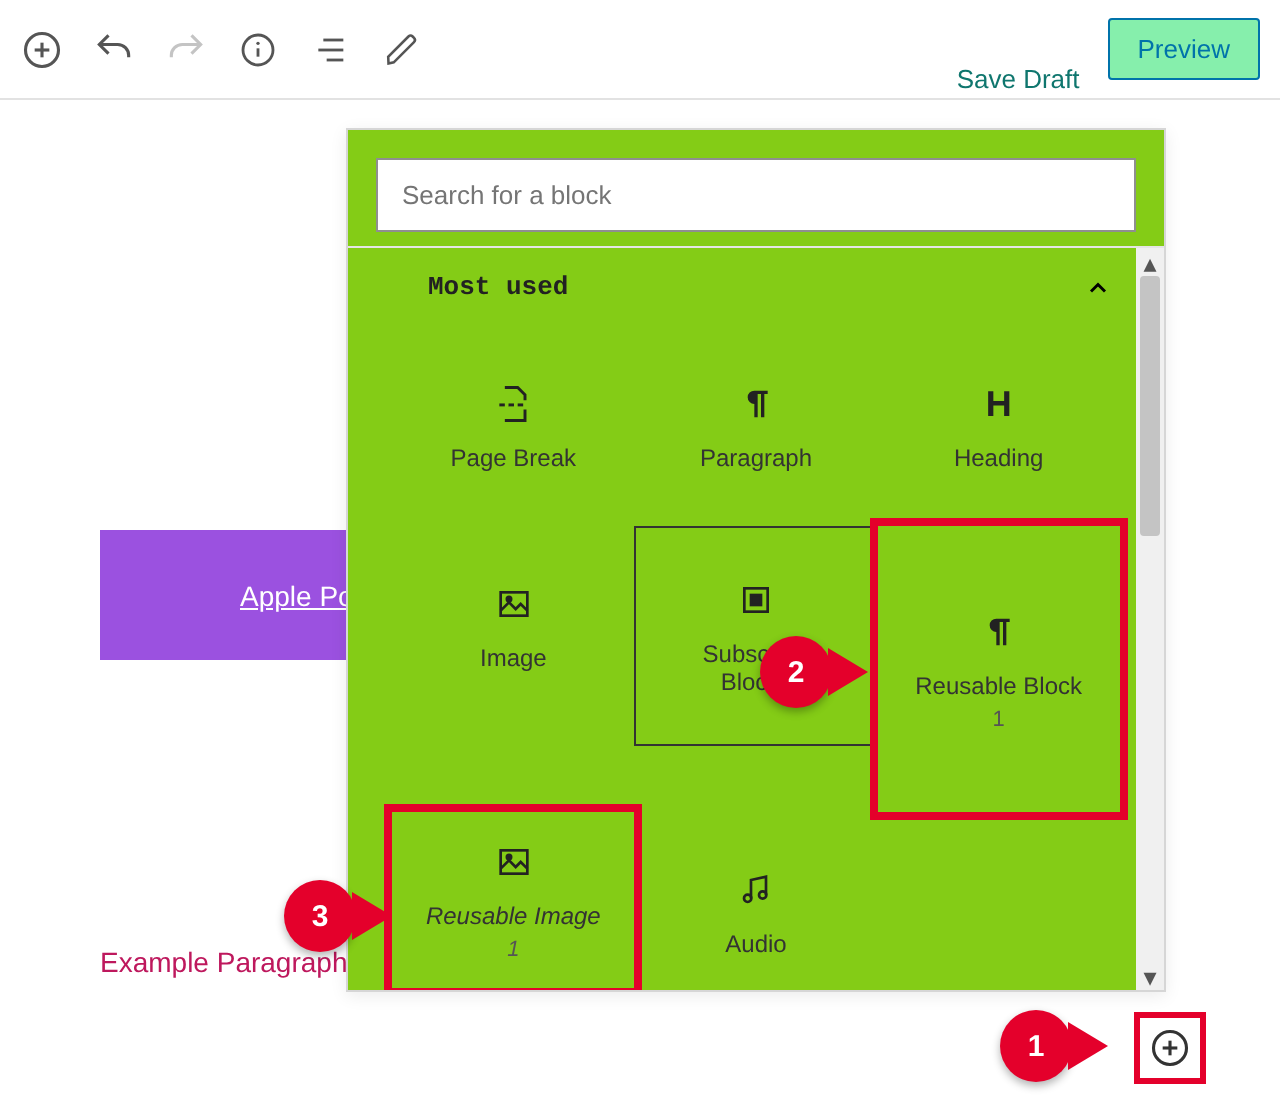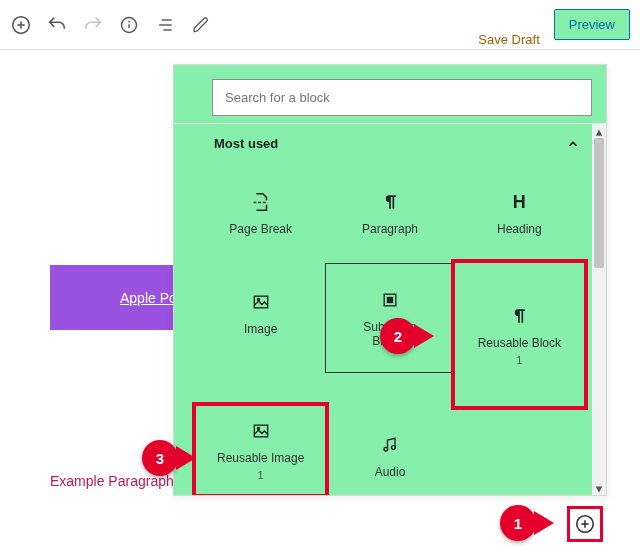--- a/index.html
+++ b/index.html
@@ -2,36 +2,36 @@
 <html><head>
 <meta charset="utf-8">
 <style>
   html,body{margin:0;padding:0;font-family:-apple-system,Segoe UI,Helvetica,Arial,sans-serif;font-size:13px;color:#222;background:#fff;}
   .frame{width:640px;height:550px;position:relative;overflow:hidden;border:none;}
   
   .toolbar{height:50px;border-bottom:1px solid #e2e2e2;display:flex;align-items:center;padding:0 10px;box-sizing:border-box;gap:14px;}
   .tb-icon{width:22px;height:22px;display:flex;align-items:center;justify-content:center;color:#555;}
   .tb-icon.disabled{color:#c4c4c4;}
   .tb-spacer{flex:1;}
-  .save-draft{color:#a16207;font-size:13px;margin-top:30px;}
+  .save-draft{color:#0f766e;font-size:13px;margin-top:30px;}
   .preview-btn{border:1px solid #0073aa;color:#0073aa;background:#86efac;padding:7px 14px;font-size:13px;border-radius:2px;}
   .canvas{position:absolute;top:50px;left:0;right:0;bottom:0;}
   .purple{position:absolute;top:215px;left:50px;width:290px;height:65px;background:#9b51e0;color:#fff;display:flex;align-items:center;justify-content:flex-start;font-size:14px;text-decoration:underline;padding-left:70px;box-sizing:border-box;}
   .paragraph{position:absolute;top:423px;left:50px;font-size:14px;color:#be185d;}
   .add-circle{position:absolute;top:49px;left:556px;width:24px;height:24px;border-radius:50%;border:1px solid #888;display:flex;align-items:center;justify-content:center;color:#666;}
   
-  .panel{position:absolute;top:64px;left:173px;width:408px;height:430px;border:1px solid #d6d6d6;background:#86efac;box-shadow:0 2px 8px rgba(0,0,0,.08);padding-left:24px;}
+  .panel{position:absolute;top:64px;left:173px;width:408px;height:430px;border:1px solid #d6d6d6;background:#84cc16;box-shadow:0 2px 8px rgba(0,0,0,.08);}
   .search-wrap{padding:14px;}
   .search{width:100%;box-sizing:border-box;border:1px solid #8f8f8f;padding:10px 12px;font-size:13px;color:#333;}
   .scroll{position:absolute;top:58px;left:0;right:0;bottom:0;border-top:1px solid #e5e5e5;overflow:hidden;}
   .scrollbar{position:absolute;top:0;right:0;bottom:0;width:14px;background:#f0f0f0;}
   .scroll-arrow{position:absolute;left:0;width:14px;height:14px;display:flex;align-items:center;justify-content:center;color:#555;}
   .sa-up{top:0;} .sa-dn{bottom:0;}
   .thumb{position:absolute;top:14px;left:2px;right:2px;height:130px;background:#c4c4c4;border-radius:2px;}
-  .section-head{display:flex;align-items:center;justify-content:space-between;padding:12px 26px 12px 40px;font-size:13px;font-weight:600;}
+  .section-head{display:flex;align-items:center;justify-content:space-between;padding:12px 26px 12px 40px;font-size:13px;font-weight:600;font-family:Liberation Mono, monospace;}
   .grid{display:grid;grid-template-columns:repeat(3,1fr);padding:0 22px 10px 22px;gap:0;}
   .tile{position:relative;height:100px;display:flex;flex-direction:column;align-items:center;justify-content:center;gap:8px;text-align:center;font-size:12px;color:#333;box-sizing:border-box;}
   .tile .ico{width:24px;height:24px;display:flex;align-items:center;justify-content:center;color:#222;}
   .tile .sub{font-size:11px;color:#555;margin-top:-4px;}
   .outline{border:1px solid #333;}
   .hl{outline:4px solid #e4002b;}
   
   .callout{position:absolute;display:flex;align-items:center;pointer-events:none;}
   .bubble{width:36px;height:36px;border-radius:18px;background:#e4002b;color:#fff;display:flex;align-items:center;justify-content:center;font-weight:700;font-size:15px;box-shadow:0 2px 4px rgba(0,0,0,.3);}
   .arrow-r{width:0;height:0;border-top:12px solid transparent;border-bottom:12px solid transparent;border-left:20px solid #e4002b;margin-left:-2px;}
@@ -169,21 +169,21 @@
         <div class="tile hl" style="height:143px;">
           <span class="ico">
             <svg width="20" height="20" viewBox="0 0 24 24" fill="currentColor">
                 <path d="M13 4h6v2h-2v14h-2V6h-2v14h-2V12a4 4 0 0 1 0-8z"></path>
               </svg>
           </span>
           <span>Reusable Block</span>
           <span class="sub">1</span>
         </div>
 
-        <div class="tile hl" style="height:88px;">
+        <div class="tile hl" style="height:88px;font-style:italic;">
           <span class="ico">
             <svg width="20" height="20" viewBox="0 0 24 24" fill="none" stroke="currentColor" stroke-width="1.6">
                 <rect x="4" y="5" width="16" height="14"></rect>
                 <polyline points="4 16 9 11 13 15 16 12 20 16"></polyline>
                 <circle cx="9" cy="9" r="1.3" fill="currentColor"></circle>
               </svg>
           </span>
           <span>Reusable Image</span>
           <span class="sub">1</span>
         </div>

